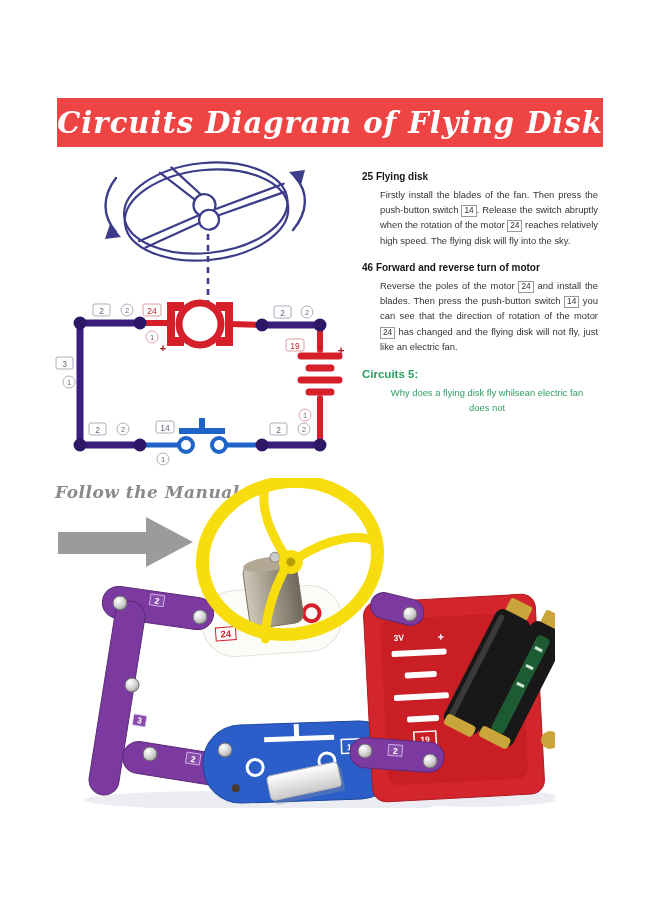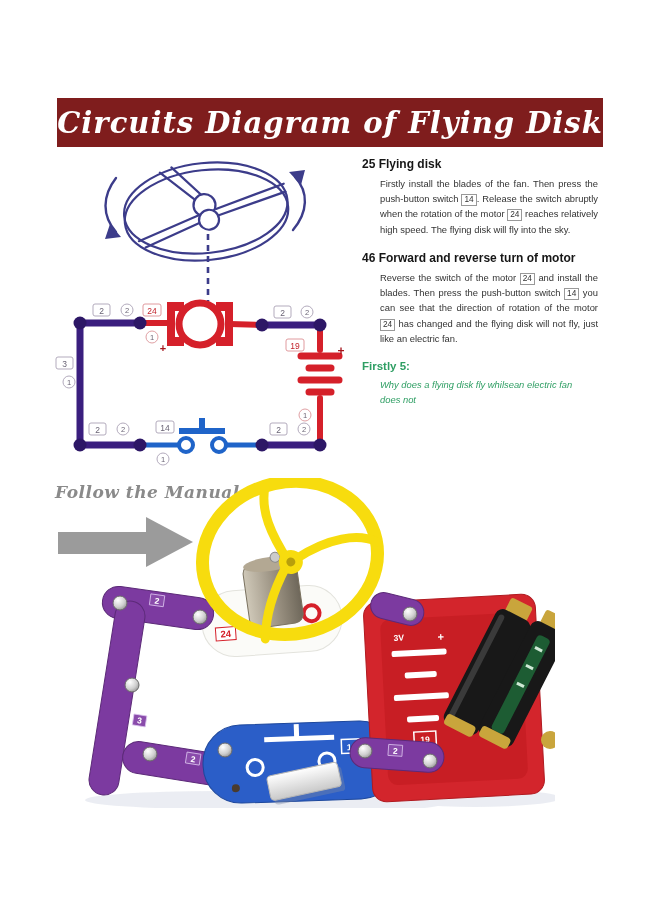--- a/index.html
+++ b/index.html
@@ -2,33 +2,33 @@
 <html><head>
 <meta charset="utf-8">
 <style>
   html,body{margin:0;padding:0;}
   body{
     width:660px;height:900px;position:relative;background:#ffffff;
     font-family:"Liberation Sans",sans-serif;overflow:hidden;
   }
   .banner{
     position:absolute;left:57px;top:98px;width:546px;height:49px;
-    background:#7f1d1d;color:#ffffff;display:flex;align-items:center;justify-content:center;
+    background:#ef4444;color:#ffffff;display:flex;align-items:center;justify-content:center;
     font-family:"DejaVu Serif",serif;font-style:italic;font-weight:bold;
     font-size:29px;letter-spacing:1px;white-space:nowrap;
   }
   .textcol{position:absolute;left:362px;top:157px;width:252px;}
-  .s-head{font-size:12px;font-weight:bold;color:#161616;margin:0 0 5px 0;}
+  .s-head{font-size:10px;font-weight:bold;color:#161616;margin:14px 0 5px 0;}
   .s-body{margin:0 16px 14px 18px;font-size:9.4px;line-height:1.62;color:#333;text-align:justify;}
   .numbox{
     display:inline-block;border:1px solid #999;padding:0 2px;font-size:8.3px;
     line-height:1.2;color:#333;background:#fff;vertical-align:baseline;
   }
   .q-head{color:#2E9E63;font-size:11.5px;font-weight:bold;margin:4px 0 5px 0;}
-  .q-body{color:#2E9E63;font-size:9.4px;line-height:1.6;margin:0 0 0 18px;width:214px;text-align:left;font-style:italic;}
+  .q-body{color:#2E9E63;font-size:9.4px;line-height:1.6;margin:0 0 0 18px;width:214px;text-align:center;}
   .manual-label{
     position:absolute;left:55px;top:482px;
     font-family:"DejaVu Serif",serif;font-style:italic;font-weight:bold;
     font-size:17px;color:#8a8a8a;letter-spacing:0.5px;white-space:nowrap;
   }
   .abs{position:absolute;}
   svg text{font-family:"Liberation Sans",sans-serif;}
   .boxlbl{font-size:8.5px;fill:#6a6475;text-anchor:middle;}
   .redlbl{fill:#c2242c;}
   .qtylbl{font-size:7.5px;fill:#6a6475;text-anchor:middle;}
@@ -156,23 +156,23 @@
     <circle cx="249" cy="141" r="6" fill="#fff" stroke="#b3abbd"></circle>
     <text class="qtylbl" x="249" y="144">2</text>
   </g>
 </svg>
 
 <div class="textcol">
   <div class="s-head">25 Flying disk</div>
   <p class="s-body"><span>Firstly install the blades of the fan. Then press the push-button switch </span><span class="numbox">14</span><span>. Release the switch abruptly when the rotation of the motor </span><span class="numbox">24</span><span> reaches relatively high speed. The flying disk will fly into the sky.</span></p>
 
   <div class="s-head">46 Forward and reverse turn of motor</div>
-  <p class="s-body"><span>Reverse the switch of the motor </span><span class="numbox">24</span><span> and install the blades. Then press the push-button switch </span><span class="numbox">14</span><span> you can see that the direction of rotation of the motor </span><span class="numbox">24</span><span> has changed and the flying disk will not fly, just like an electric fan.</span></p>
-
-  <div class="q-head">Firstly 5:</div>
+  <p class="s-body"><span>Reverse the poles of the motor </span><span class="numbox">24</span><span> and install the blades. Then press the push-button switch </span><span class="numbox">14</span><span> you can see that the direction of rotation of the motor </span><span class="numbox">24</span><span> has changed and the flying disk will not fly, just like an electric fan.</span></p>
+
+  <div class="q-head">Circuits 5:</div>
   <p class="q-body">Why does a flying disk fly whilsean electric fan does not</p>
 </div>
 
 <div class="manual-label">Follow the Manual:</div>
 <svg class="abs" style="left:58px;top:514px;" width="135" height="56" viewBox="0 0 135 56">
   <rect x="0" y="18" width="88" height="22" fill="#9b9b9b"></rect>
   <polygon points="88,3 135,28 88,53" fill="#9b9b9b"></polygon>
 </svg>
 
 <svg class="abs" style="left:50px;top:478px;" width="505" height="330" viewBox="0 0 505 330">

